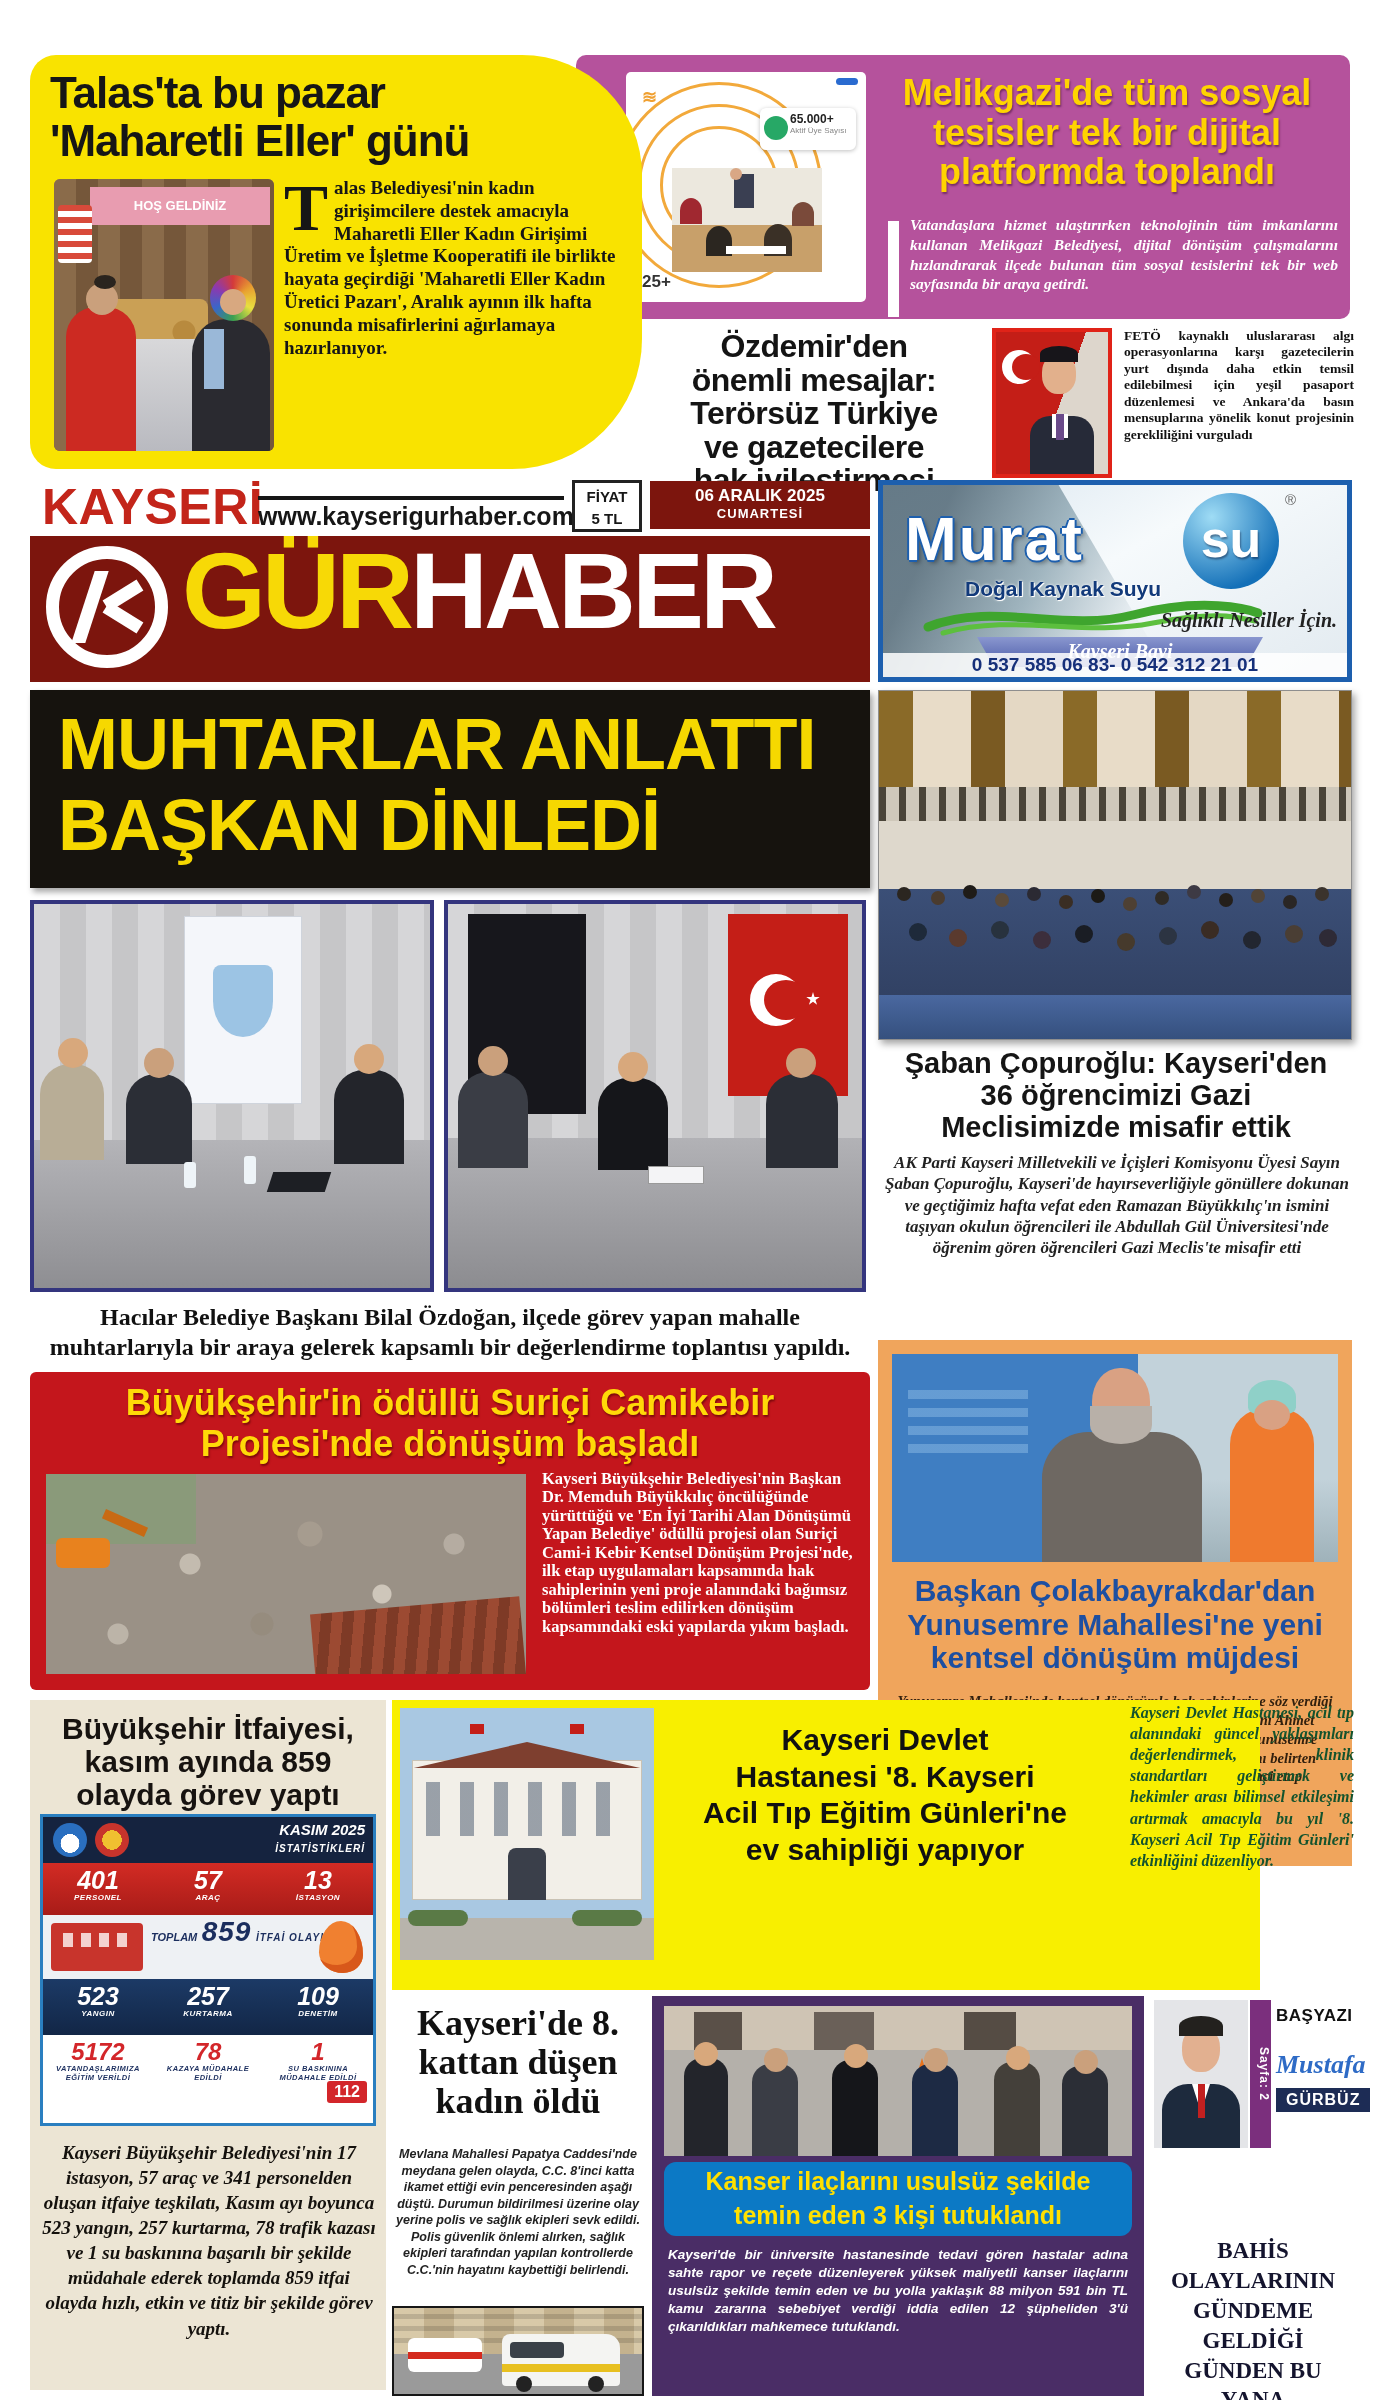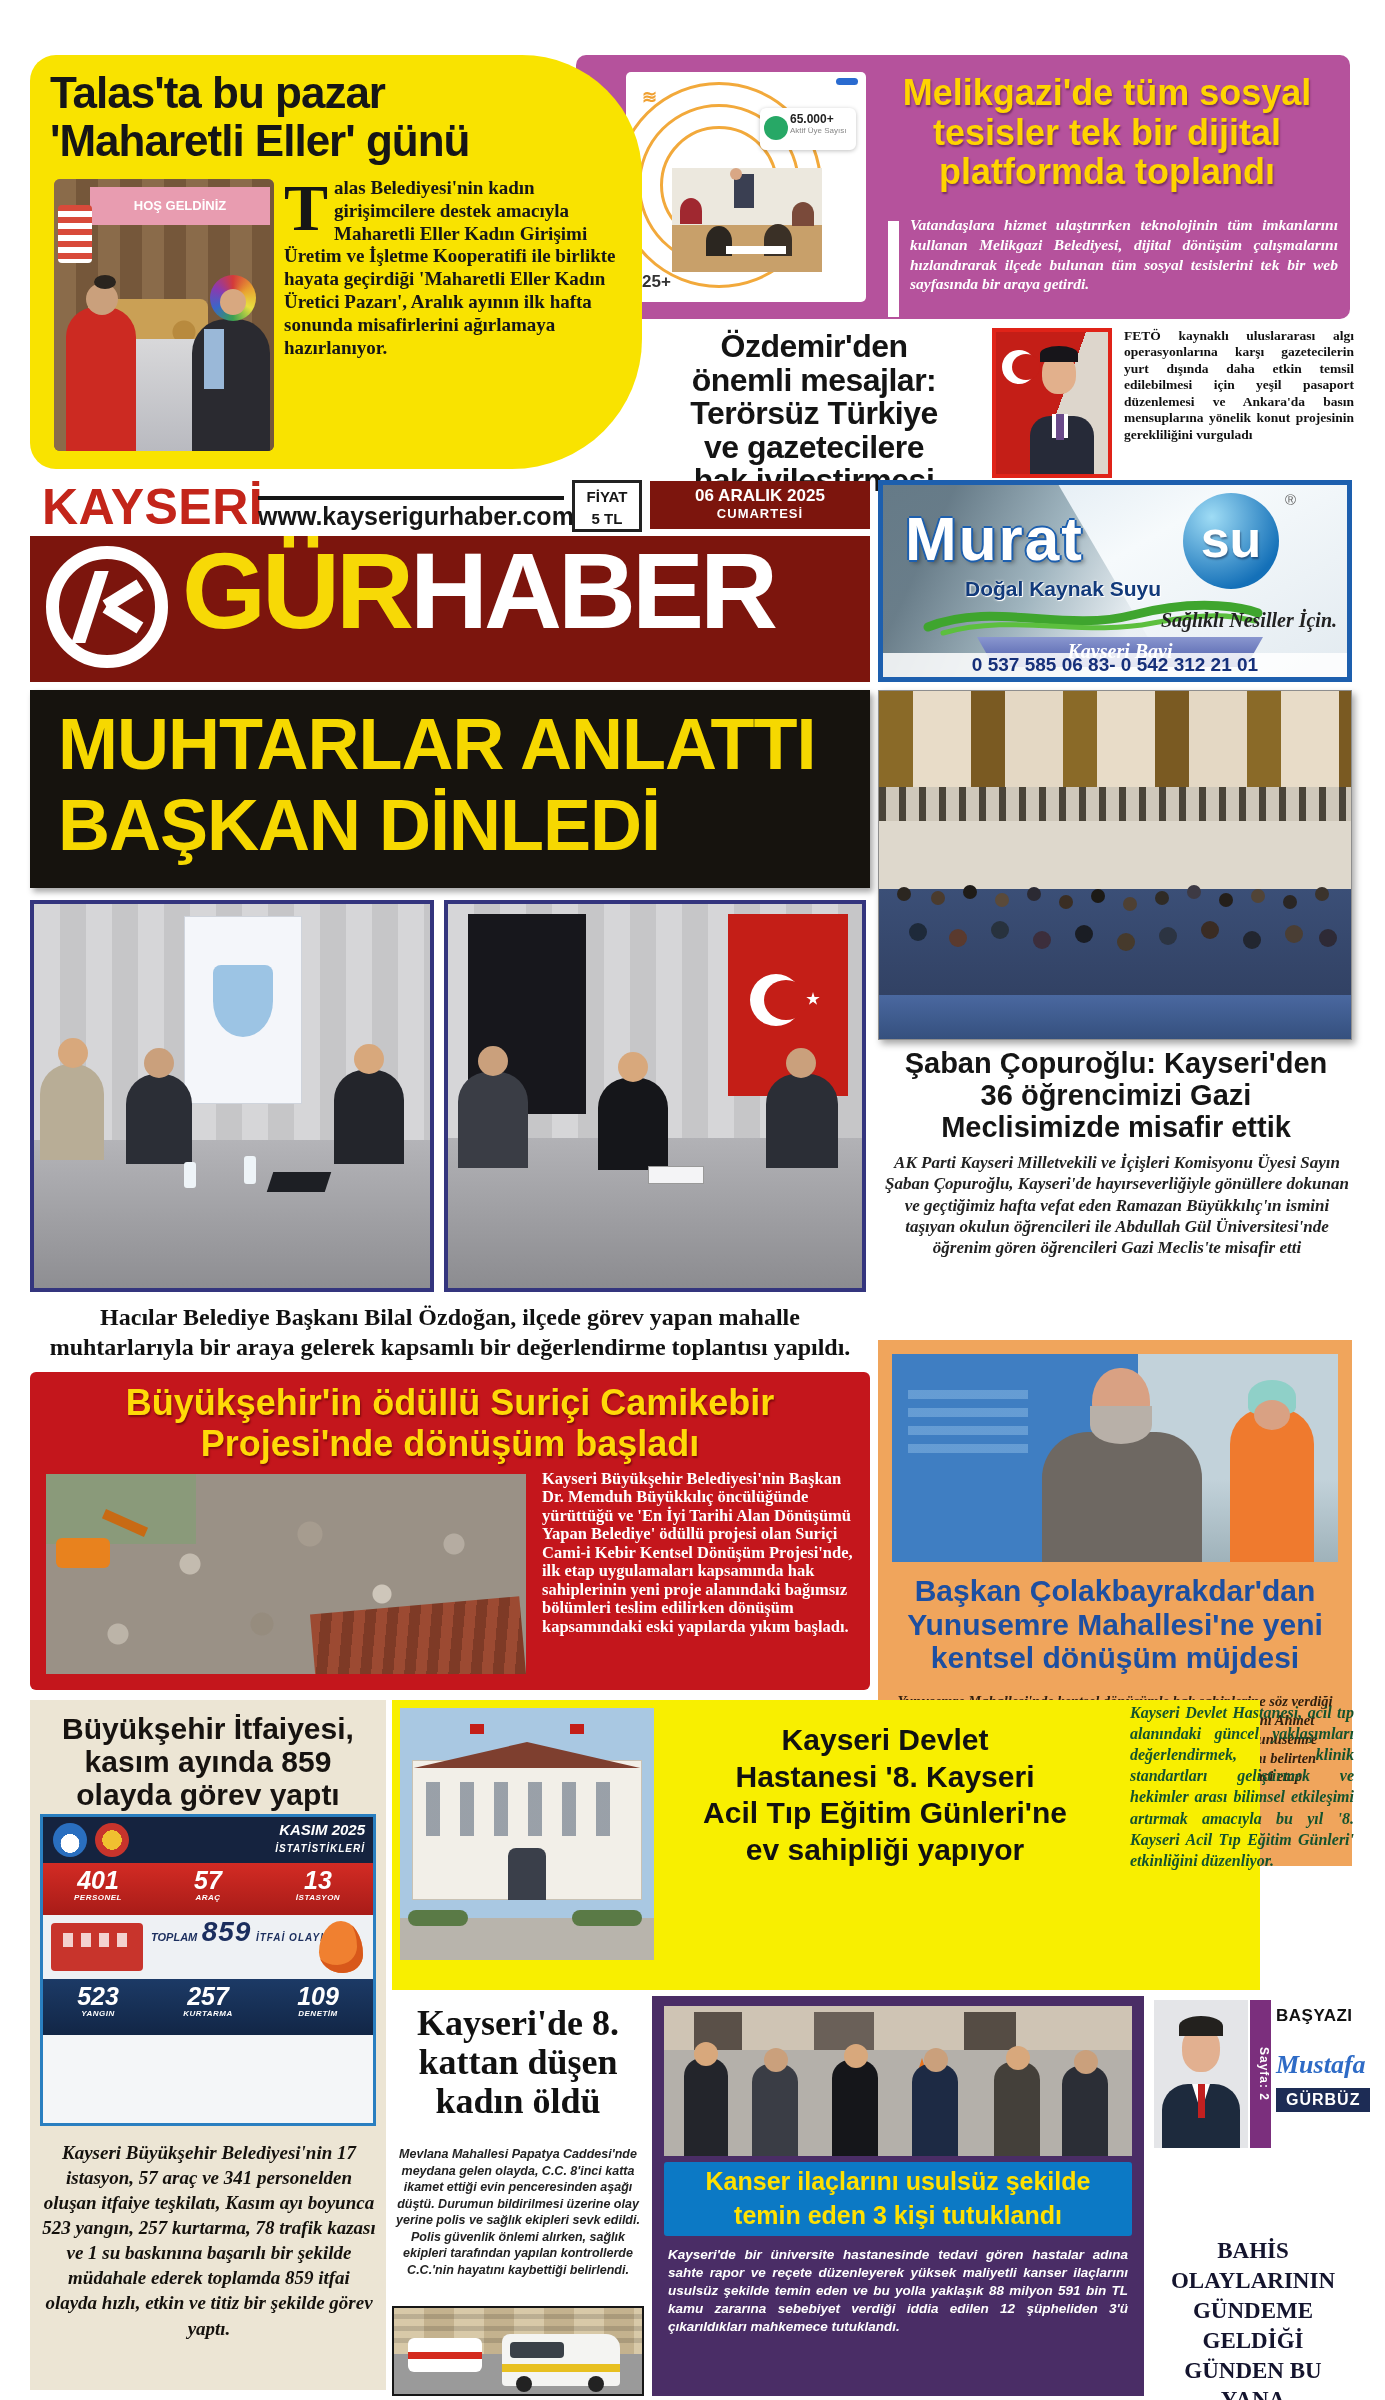--- a/index.html
+++ b/index.html
@@ -91,21 +91,21 @@
 .itf-body{position:absolute;left:10px;top:440px;width:338px;font-family:"Liberation Serif",serif;font-style:italic;font-weight:700;font-size:19px;line-height:1.32;color:#14110d;text-align:center}
 .hastane{left:392px;top:1700px;width:868px;height:290px;background:#f8ef00}
 .hosp-photo{position:absolute;left:8px;top:8px;width:254px;height:252px;background:#a9c8e2;overflow:hidden}
 .hast-head{position:absolute;left:268px;top:22px;width:450px;font-size:30px;line-height:1.22;font-weight:900;color:#111;text-align:center}
 .hast-body{left:1130px;top:1702px;width:224px;height:288px;font-family:"Liberation Serif",serif;font-style:italic;font-weight:700;font-size:16px;line-height:1.32;color:#14532d;text-align:justify}
 .dusen-head{left:392px;top:2004px;width:252px;font-family:"Liberation Serif",serif;font-weight:700;font-size:36px;line-height:1.08;color:#111;text-align:center}
 .dusen-body{left:392px;top:2146px;width:252px;font-style:italic;font-weight:700;font-size:12.5px;line-height:1.32;color:#222;text-align:center}
 .amb-photo{left:392px;top:2306px;width:252px;height:90px;border:2px solid #161616;background:#cdbf9e;overflow:hidden}
 .purple2{left:652px;top:1996px;width:492px;height:400px;background:#4a2d66}
 .police-photo{position:absolute;left:12px;top:10px;width:468px;height:150px;background:#b4b0aa;overflow:hidden}
-.kanser-cap{position:absolute;left:12px;top:166px;width:468px;height:74px;background:#0c79c5;color:#ffe000;font-size:25px;line-height:1.35;font-weight:900;text-align:center;padding-top:3px;border-radius:3px}
+.kanser-cap{position:absolute;left:12px;top:166px;width:468px;height:74px;background:#0c79c5;color:#ffe000;font-size:25px;line-height:1.35;font-weight:900;text-align:center;padding-top:3px;border-radius:12px}
 .kanser-body{position:absolute;left:16px;top:250px;width:460px;font-style:italic;font-weight:700;font-size:13.5px;line-height:1.34;color:#fff;text-align:justify}
 .basyazi{left:1152px;top:1996px;width:202px;height:400px}
 .portrait{position:absolute;left:2px;top:4px;width:94px;height:148px;background:#e4e5e8;overflow:hidden}
 .sayfa{position:absolute;left:98px;top:4px;width:21px;height:148px;background:#7b2f7d;color:#fff;font-size:12px;font-weight:700;writing-mode:vertical-rl;text-align:center;letter-spacing:1px}
 .basyazi-label{position:absolute;left:124px;top:10px;font-size:17px;font-weight:900;color:#111;letter-spacing:.5px}
 .mustafa{position:absolute;left:124px;top:54px;font-family:"Liberation Serif",serif;font-style:italic;font-weight:700;font-size:26px;color:#2e6bc6}
 .gurbuz{position:absolute;left:124px;top:92px;background:#1d2c55;color:#fff;font-weight:800;font-size:16px;padding:3px 10px;letter-spacing:1px}
 .bahis{position:absolute;left:0;top:240px;width:202px;font-family:"Liberation Serif",serif;font-weight:700;font-size:23px;line-height:1.3;color:#14142e;text-align:center}
 
 .shard{position:absolute}
@@ -369,20 +369,35 @@
           <div class="l">YANGIN</div>
         </div>
         <div class="ig-cell">
           <div class="n">257</div>
           <div class="l">KURTARMA</div>
         </div>
         <div class="ig-cell">
           <div class="n">109</div>
           <div class="l">DENETİM</div>
         </div>
+      </div>
+      <div class="ig-bot">
+        <div class="ig-cell">
+          <div class="n">5172</div>
+          <span class="l">VATANDAŞLARIMIZA EĞİTİM VERİLDİ</span>
+        </div>
+        <div class="ig-cell">
+          <div class="n">78</div>
+          <span class="l">KAZAYA MÜDAHALE EDİLDİ</span>
+        </div>
+        <div class="ig-cell">
+          <div class="n">1</div>
+          <span class="l">SU BASKININA MÜDAHALE EDİLDİ</span>
+        </div>
+        <div class="badge112">112</div>
       </div>
     </div>
     <div class="itf-body">Kayseri Büyükşehir Belediyesi'nin 17 istasyon, 57 araç ve 341 personelden oluşan itfaiye teşkilatı, Kasım ayı boyunca 523 yangın, 257 kurtarma, 78 trafik kazası ve 1 su baskınına başarılı bir şekilde müdahale ederek toplamda 859 itfai olayda hızlı, etkin ve titiz bir şekilde görev yaptı.</div>
   </div>
 
   <div class="abs hastane">
     <div class="hosp-photo">
       <div class="shard" style="left:12px;top:52px;width:230px;height:140px;background:#f2efe8;border:1px solid #c9c2b4"></div>
       <div class="shard" style="left:4px;top:34px;width:246px;height:26px;background:#7e3f2f;clip-path:polygon(4% 100%,50% 0,96% 100%)"></div>
       <div class="shard" style="left:26px;top:74px;width:202px;height:54px;background:repeating-linear-gradient(90deg,#6a7686 0 14px,transparent 14px 34px);opacity:.65"></div>

